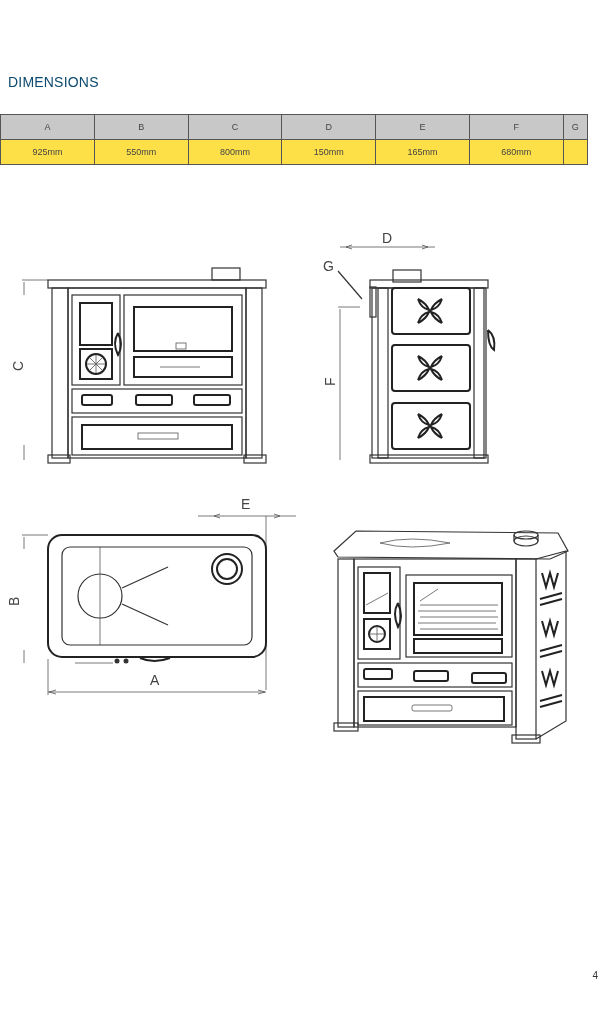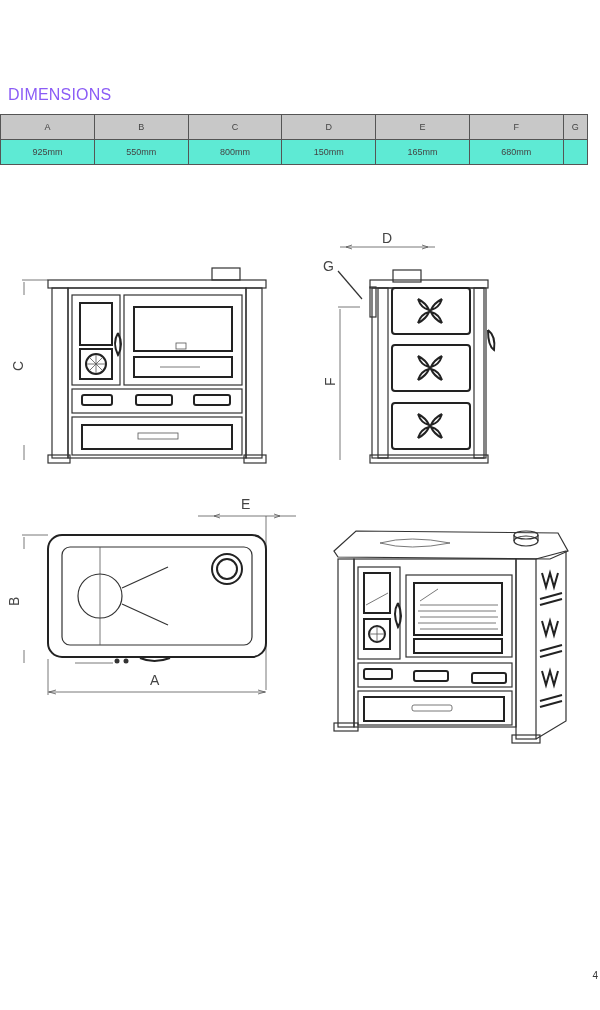--- a/index.html
+++ b/index.html
@@ -1,21 +1,21 @@
 <!DOCTYPE html>
 <html><head>
 <meta charset="utf-8">
 <style>
   html, body { margin: 0; padding: 0; background: #ffffff; }
   body { width: 600px; height: 1010px; position: relative; overflow: hidden; font-family: "Liberation Sans", sans-serif; color: #222; }
-  .title { position: absolute; left: 8px; top: 86px; font-size: 16px; letter-spacing: 0.2px; color: #8b5cf6; }
+  .title { position: absolute; left: 8px; top: 74px; font-size: 14px; letter-spacing: 0.2px; color: #0c4a6e; }
   table.dims { position: absolute; left: 0; top: 114px; width: 588px; border-collapse: collapse; font-size: 9px; color: #444; }
   table.dims td, table.dims th { border: 1px solid #555; text-align: center; height: 24px; padding: 0; font-weight: normal; }
   table.dims th { background: #c8c8c8; }
-  table.dims td { background: #5eead4; }
+  table.dims td { background: #fde047; }
   .page-num { position: absolute; right: 2px; top: 970px; font-size: 10px; color: #333; }
   svg { position: absolute; }
   .ln { stroke: #333; fill: none; stroke-width: 1.2; }
   .thin { stroke: #555; fill: none; stroke-width: 0.8; }
   .thk { stroke: #222; fill: none; stroke-width: 2; }
   .dimtxt { font-family: "Liberation Sans", sans-serif; font-size: 14px; fill: #444; }
 </style>
 </head>
 <body>
 

